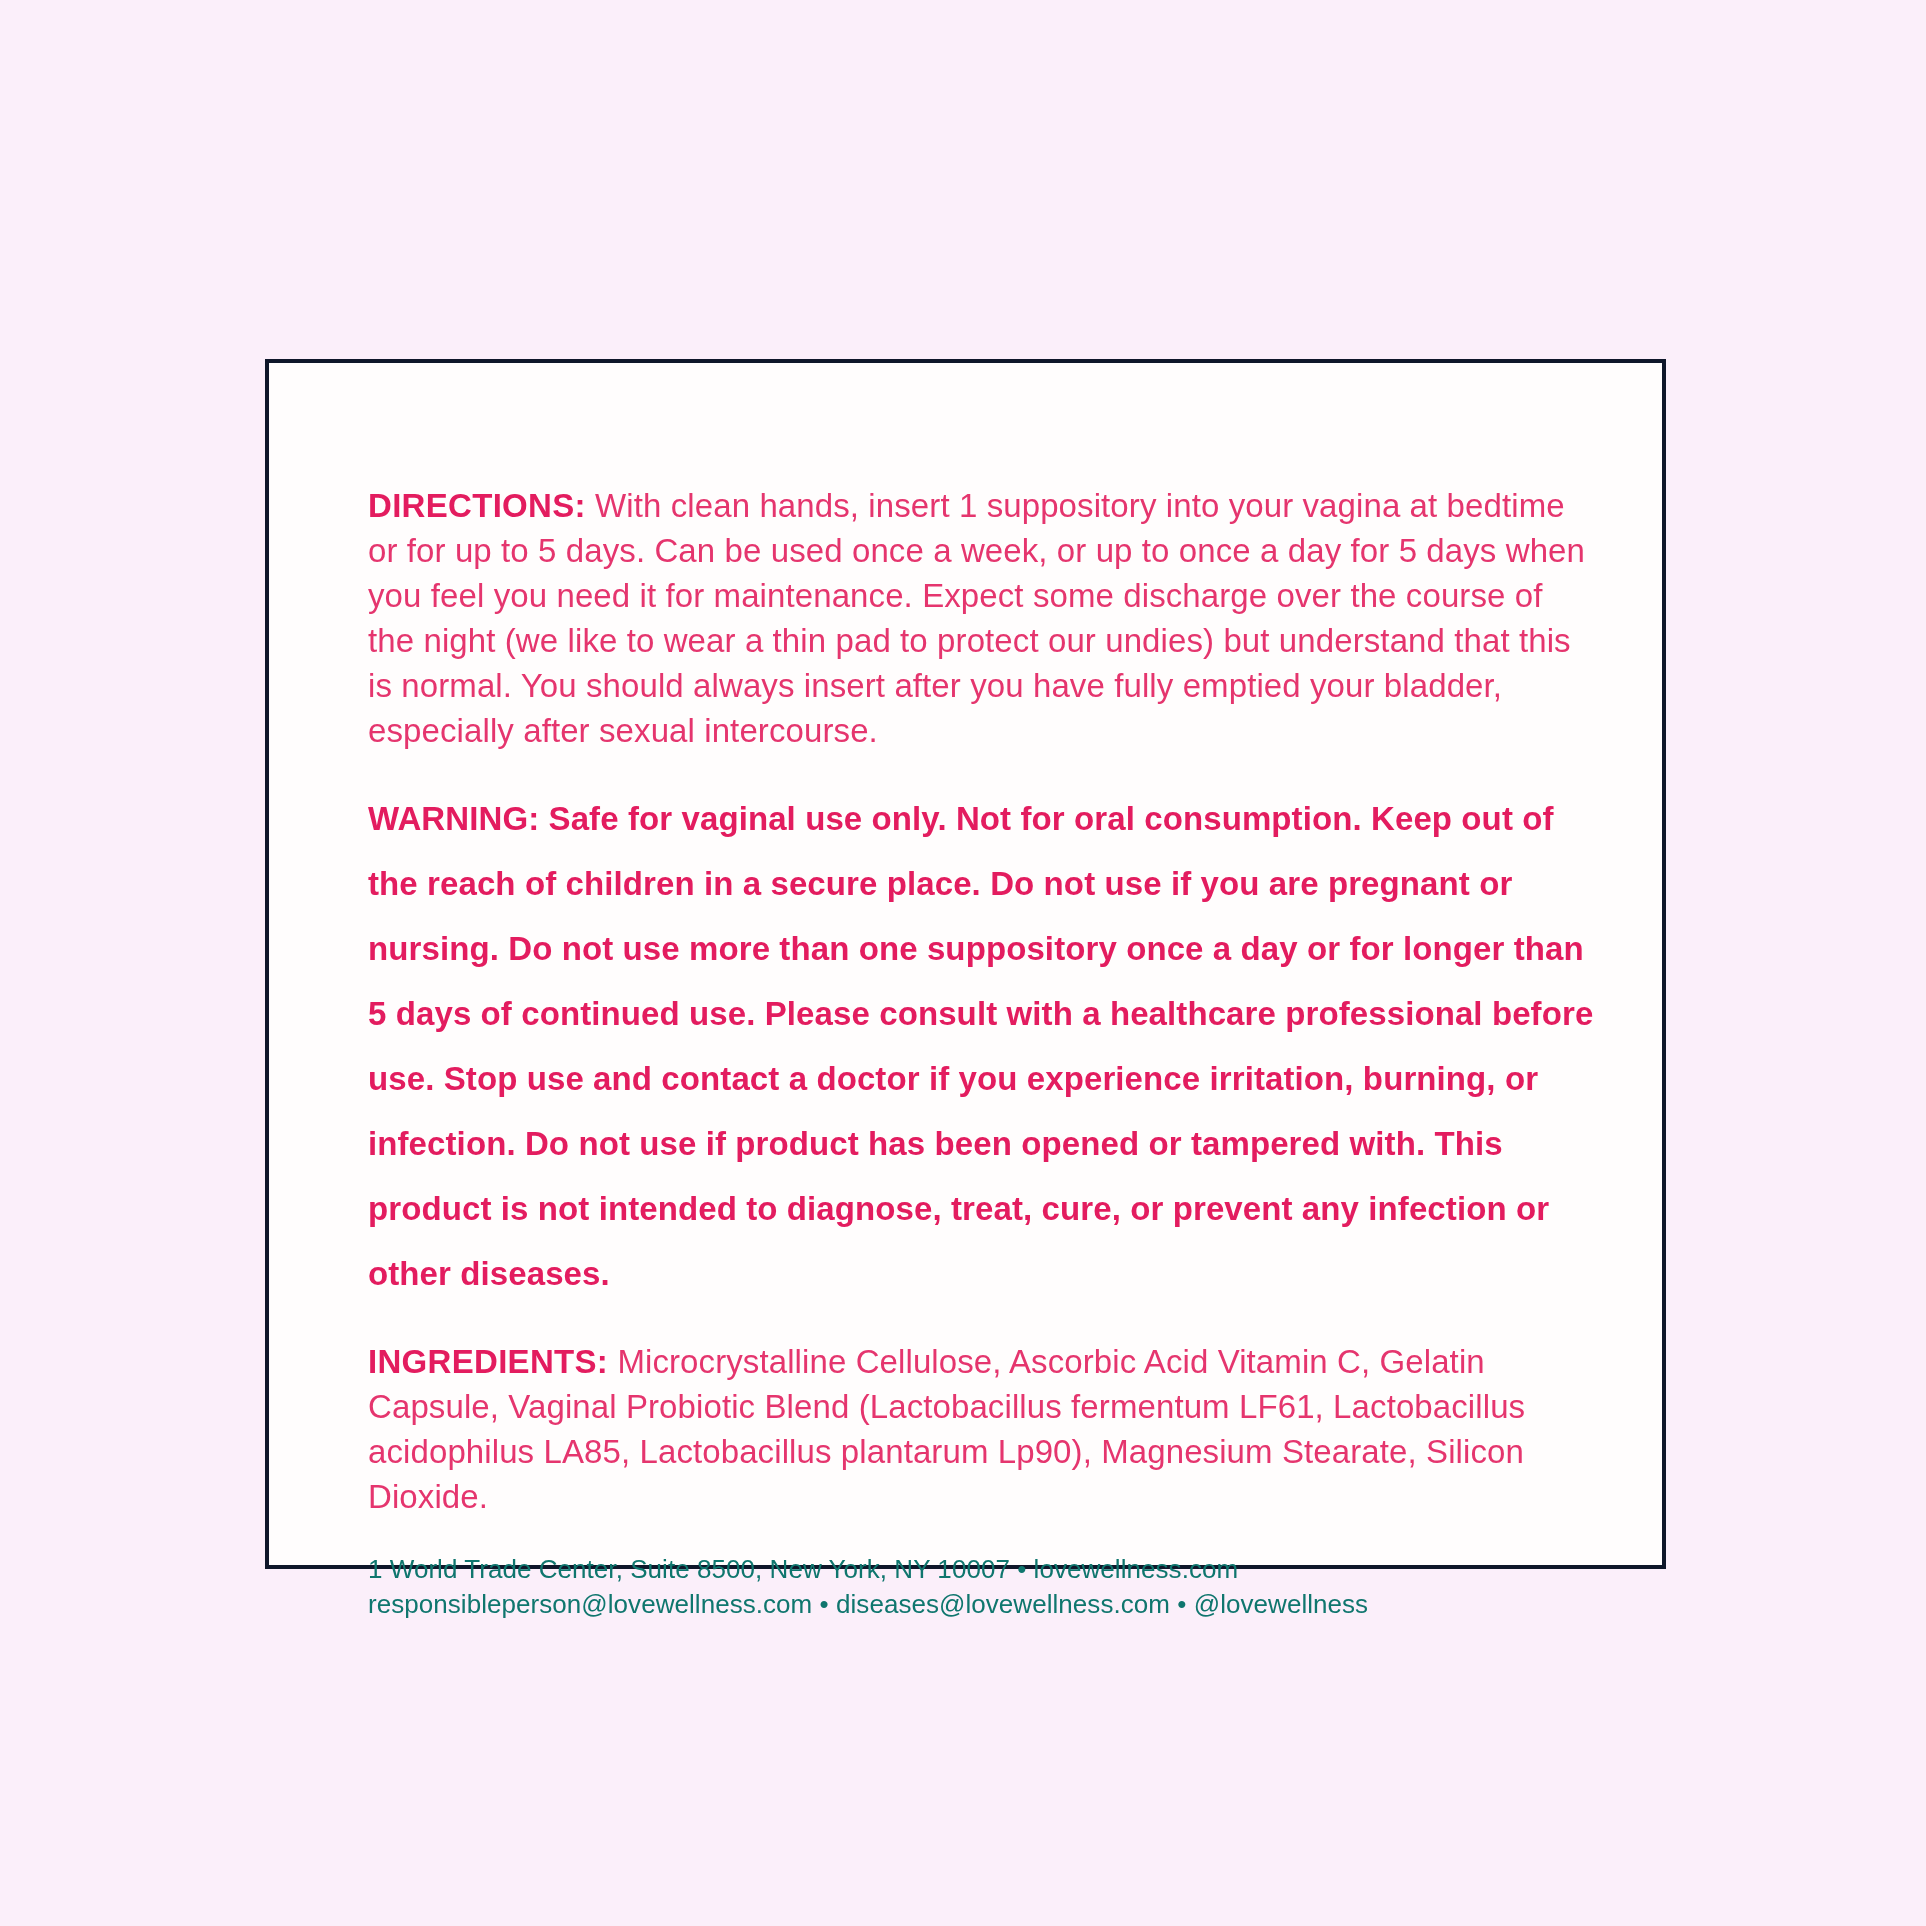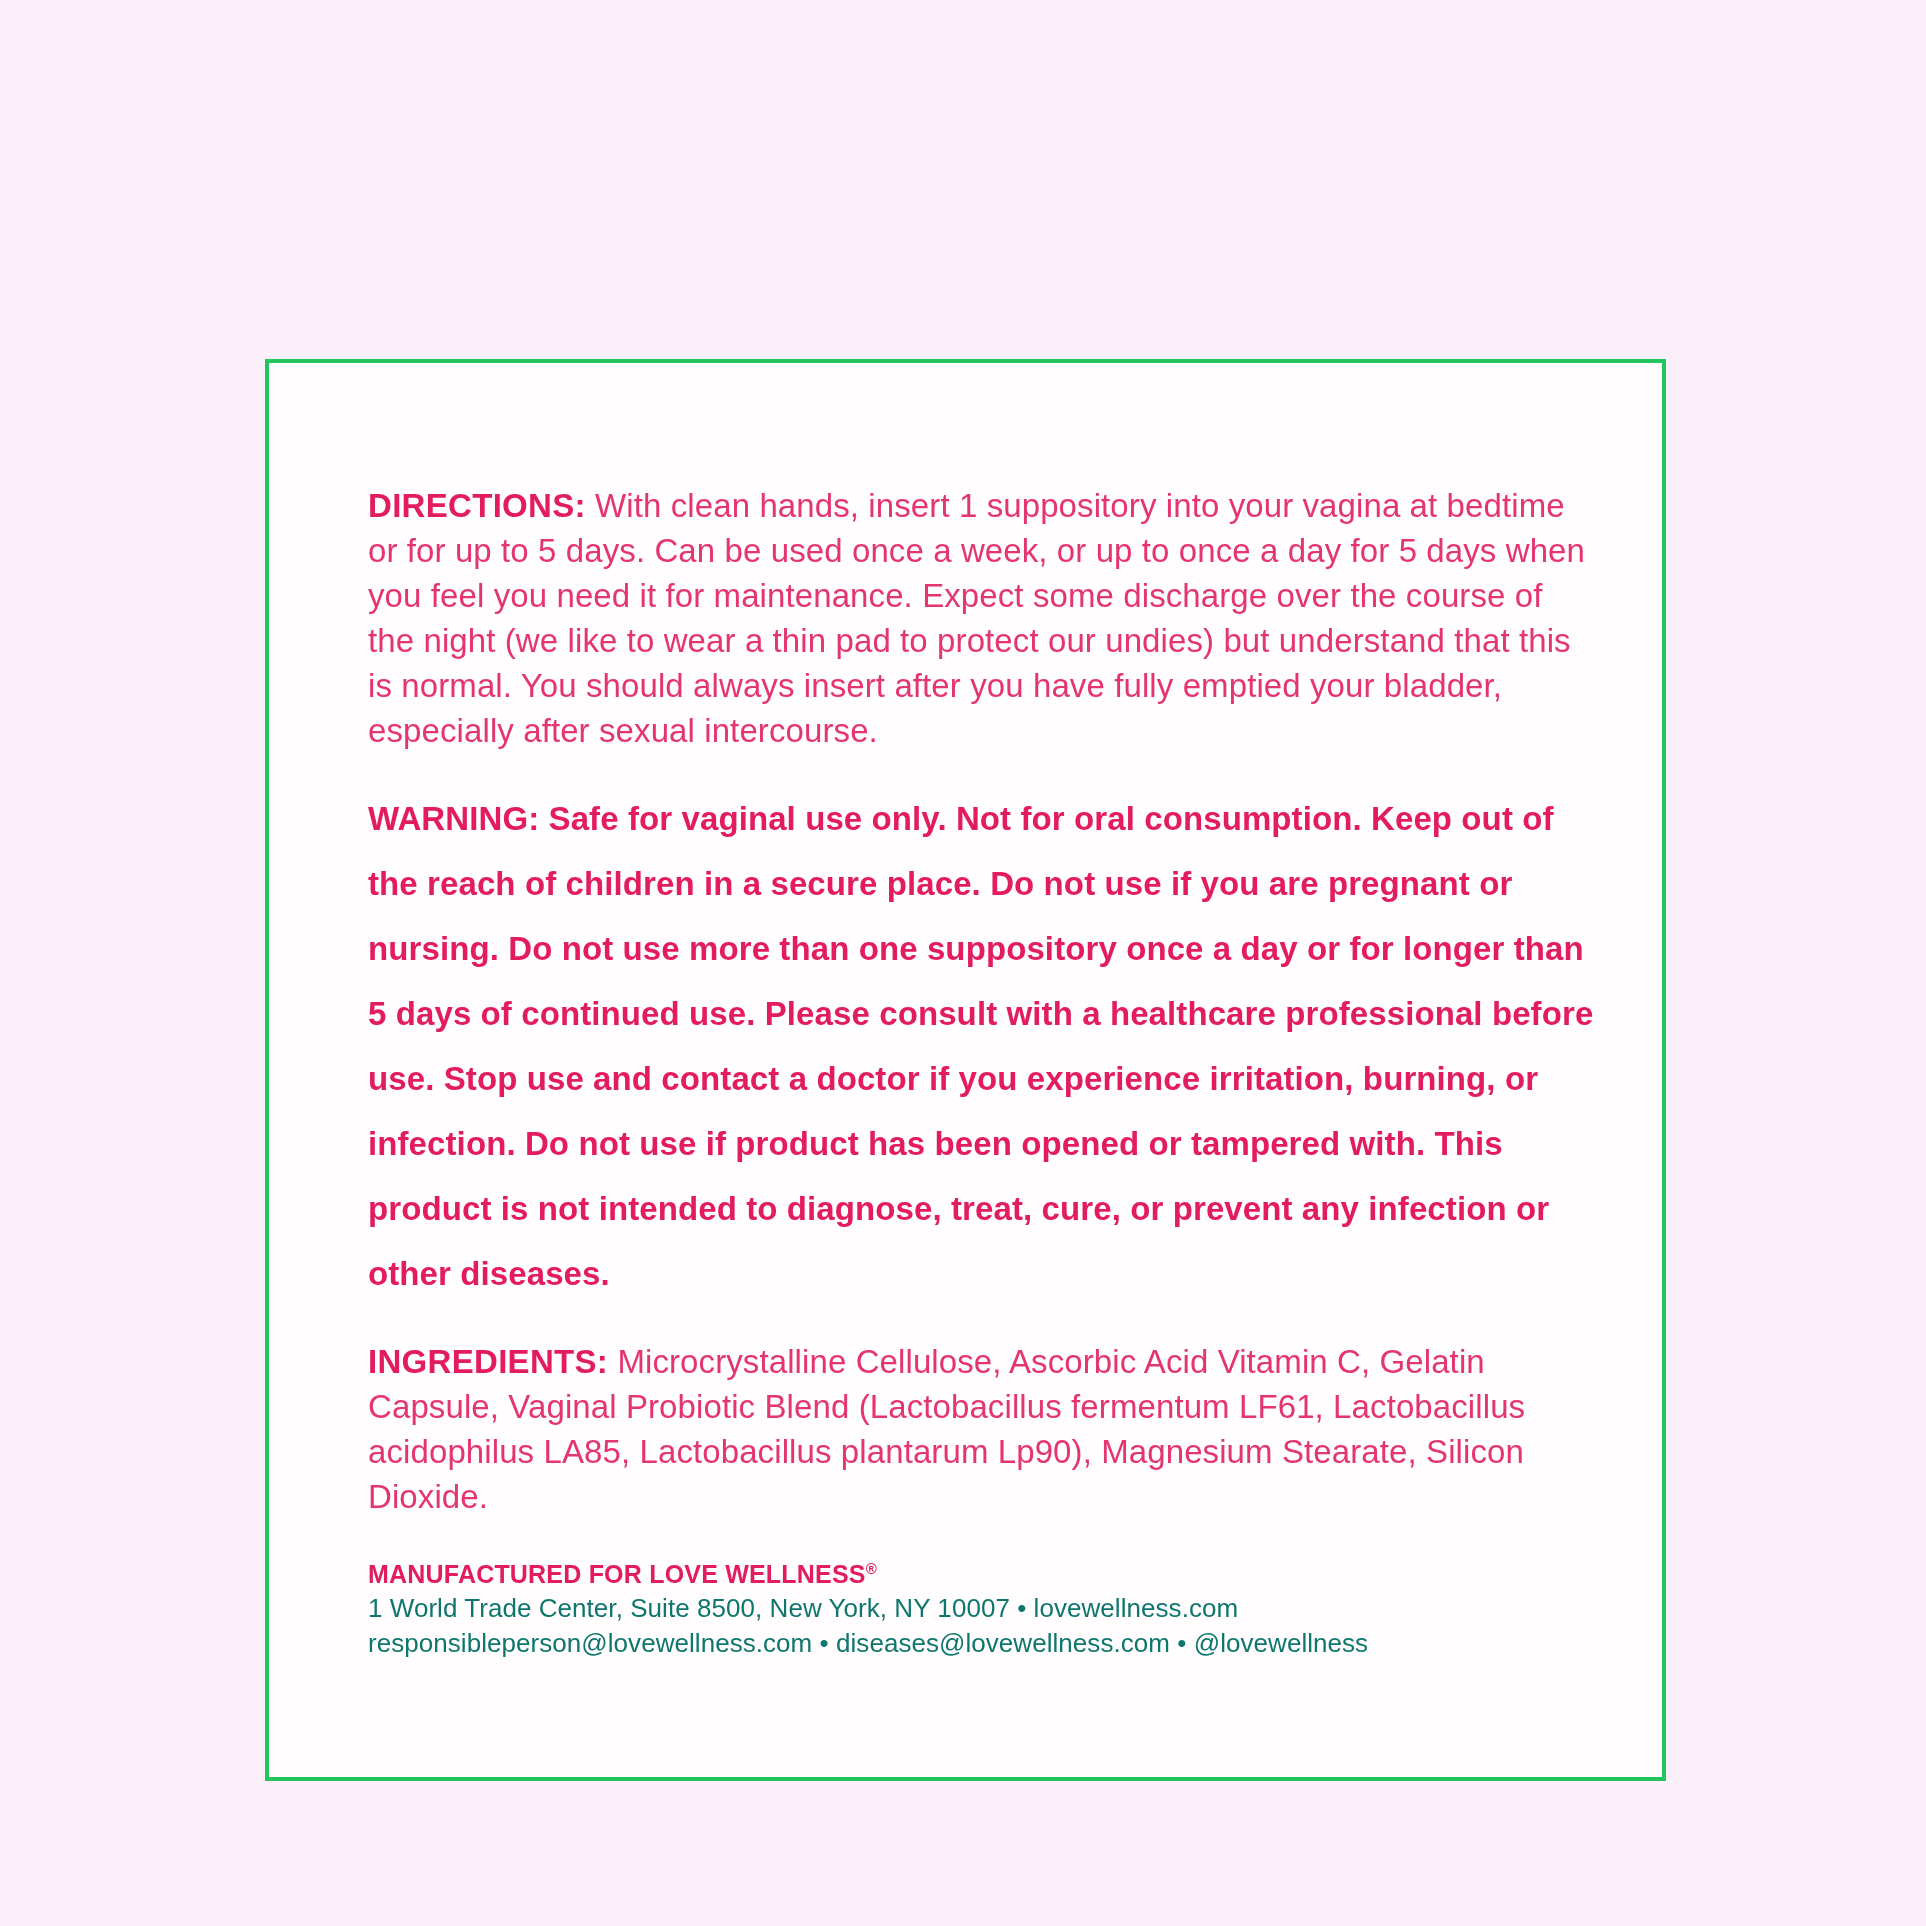--- a/index.html
+++ b/index.html
@@ -11,23 +11,23 @@
     height: 1927px;
     background: #fbeffa;
     font-family: "Liberation Sans", sans-serif;
     -webkit-font-smoothing: antialiased;
   }
   .label-card {
     position: absolute;
     left: 265px;
     top: 359px;
     width: 1401px;
-    height: 1422px;
+    height: 1210px;
     background: #fffdfd;
-    border: 4px solid #22c55e;
+    border: 4px solid #0f172a;
     box-sizing: border-box;
   }
   .label-inner {
     position: absolute;
     left: 99px;
     top: 87px;
     width: 1228px;
   }
   .directions-block {
     font-size: 33px;
@@ -91,20 +91,19 @@
 <div class="label-card">
   <div class="label-inner">
 
     <p class="directions-block"><span class="lead">DIRECTIONS:</span><span> With clean hands, insert 1 suppository into your vagina at bedtime or for up to 5 days. Can be used once a week, or up to once a day for 5 days when you feel you need it for maintenance. Expect some discharge over the course of the night (we like to wear a thin pad to protect our undies) but understand that this is normal. You should always insert after you have fully emptied your bladder, especially after sexual intercourse.</span></p>
 
     <p class="warning-block">WARNING: Safe for vaginal use only. Not for oral consumption. Keep out of the reach of children in a secure place. Do not use if you are pregnant or nursing. Do not use more than one suppository once a day or for longer than 5 days of continued use. Please consult with a healthcare professional before use. Stop use and contact a doctor if you experience irritation, burning, or infection. Do not use if product has been opened or tampered with. This product is not intended to diagnose, treat, cure, or prevent any infection or other diseases.</p>
 
     <p class="ingredients-block"><span class="lead">INGREDIENTS:</span><span> Microcrystalline Cellulose, Ascorbic Acid Vitamin C, Gelatin Capsule, Vaginal Probiotic Blend (Lactobacillus fermentum LF61, Lactobacillus acidophilus LA85, Lactobacillus plantarum Lp90), Magnesium Stearate, Silicon Dioxide.</span></p>
 
     <div class="manufacturer-block">
-      <div class="manufacturer-title"><span>MANUFACTURED FOR LOVE WELLNESS</span><span class="reg">®</span></div>
       <div class="manufacturer-line">1 World Trade Center, Suite 8500, New York, NY 10007 • lovewellness.com</div>
       <div class="manufacturer-line">responsibleperson@lovewellness.com • diseases@lovewellness.com • @lovewellness</div>
     </div>
 
   </div>
 </div>
 
 
 </body></html>

